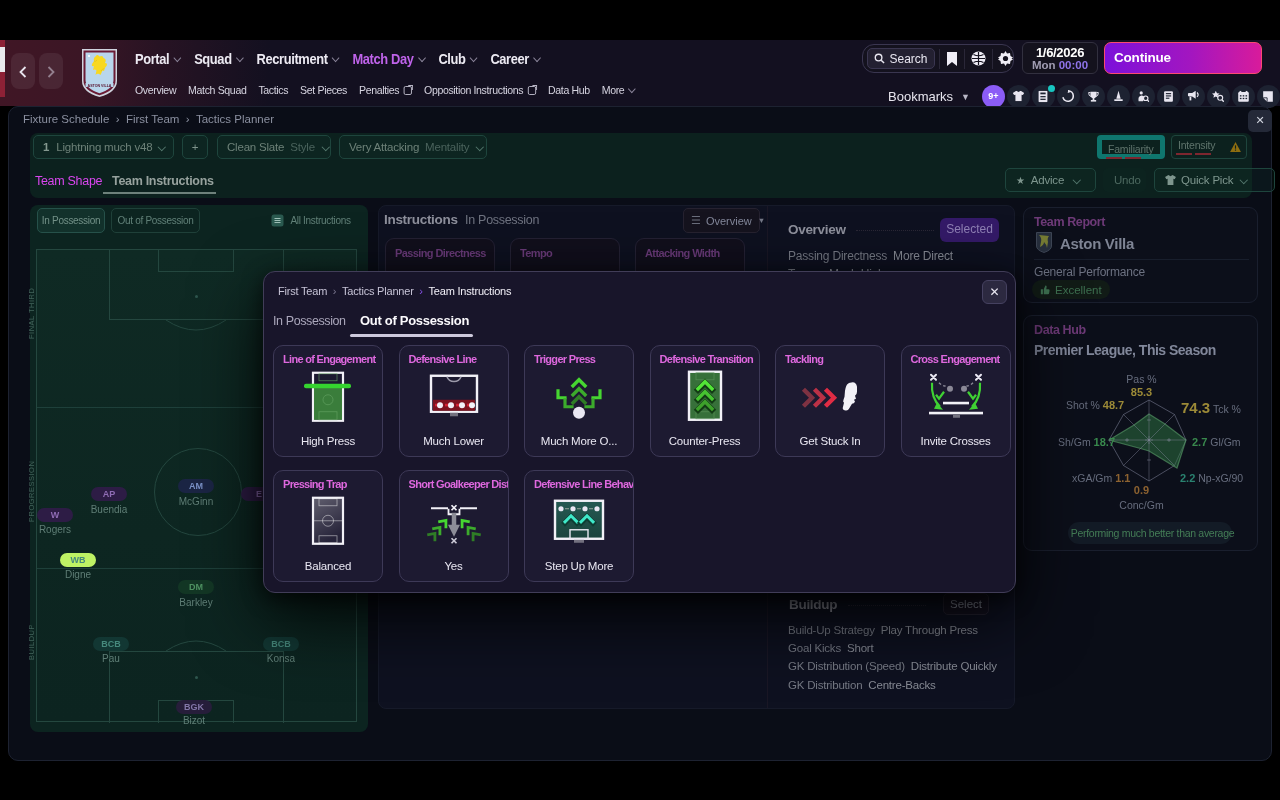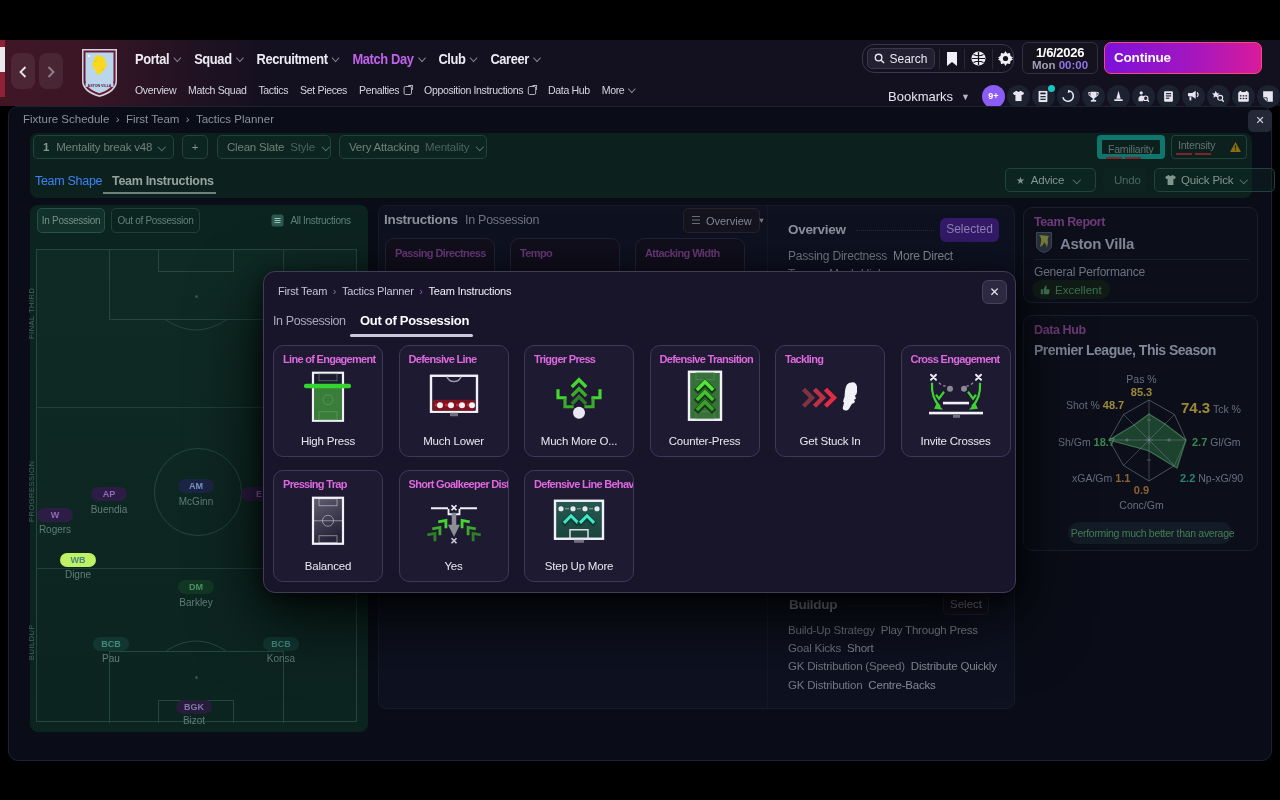--- a/index.html
+++ b/index.html
@@ -68,21 +68,21 @@
   
   #tealbar { left:21px; top:26px; width:1222px; height:65px; background:#0c211e; border-radius:8px; }
   .tealbox { top:2px; height:24px; border:1px solid #1e453d; background:rgba(16,46,40,0.35);
      border-radius:5px; color:#6d8178; font-size:11.5px; letter-spacing:-0.2px; white-space:nowrap;
      display:flex; align-items:center; padding:0 9px; }
   .tealbox .dim { color:#4a625c; margin-left:6px; }
   .tealbox .chevt, .tbtn .chevt { font-size:0; }
   .tealbox .chevt::after, .tbtn .chevt::after { content:""; display:inline-block; width:4.5px; height:4.5px;
      border-right:1.5px solid #567a70; border-bottom:1.5px solid #567a70; transform:rotate(45deg); margin-bottom:1px; }
   .tealbox .chevt { margin-left:8px; }
-  .ttab { font-size:12.5px; color:#3b82f6; letter-spacing:-0.3px; white-space:nowrap; }
+  .ttab { font-size:12.5px; color:#d946ef; letter-spacing:-0.3px; white-space:nowrap; }
   .tbtn { top:35px; height:24px; border:1px solid #1e453d; background:rgba(16,46,40,0.30);
      border-radius:5px; color:#7e968e; font-size:11.5px; letter-spacing:-0.2px; white-space:nowrap;
      display:flex; align-items:center; padding:0 10px; }
 
   
   #pitchpanel { left:21px; top:98px; width:338px; height:527px; background:#0c2420; border-radius:8px; }
   .ptab { top:3px; height:25px; border:1px solid #1f4039; border-radius:5px; color:#618078;
      font-size:10px; letter-spacing:-0.3px; white-space:nowrap; display:flex; align-items:center;
      justify-content:center; padding:0 4px; }
   #pitch { left:6px; top:44px; width:321px; height:473px; border:1px solid #24473f;
@@ -303,21 +303,21 @@
   </div>
 </div>
 
 <div class="abs" id="main">
   <div class="abs" id="crumbbar">Fixture Schedule&nbsp;&nbsp;›&nbsp;&nbsp;First Team&nbsp;&nbsp;›&nbsp;&nbsp;Tactics Planner</div>
   <div class="abs" id="crumbclose">✕</div>
 
   <div class="abs" id="tealbar">
     <div class="abs tealbox" style="left:3px; width:141px;">
         <b style="color:#84988f;">1</b>
-        <span style="margin-left:7px; color:#6d8178;">Mentality break v48</span>
+        <span style="margin-left:7px; color:#6d8178;">Lightning much v48</span>
         <span class="chevt" style="margin-left:auto;">▼</span>
       </div>
     <div class="abs tealbox" style="left:152px; width:26px; justify-content:center; color:#7f948c;">+</div>
     <div class="abs tealbox" style="left:187px; width:114px;">Clean Slate<span class="dim">Style</span><span class="chevt">▼</span></div>
     <div class="abs tealbox" style="left:309px; width:148px;">Very Attacking<span class="dim">Mentality</span><span class="chevt">▼</span></div>
     <div class="abs" style="left:1067px; top:2px; width:68px; height:24px; border:5px solid #0f766e; border-radius:4px; color:#5f746c; font-size:10.5px; letter-spacing:-0.2px; padding:3px 0 0 6px;">Familiarity
       <div class="abs" style="left:4px; top:17px; width:16px; height:2px; background:#7e262f;"></div>
       <div class="abs" style="left:23px; top:17px; width:16px; height:2px; background:#7e262f;"></div>
     </div>
     <div class="abs" style="left:1141px; top:2px; width:76px; height:24px; border:1px solid #1e453d; border-radius:4px; color:#5f746c; font-size:10.5px; letter-spacing:-0.2px; padding:3px 0 0 6px;">Intensity

